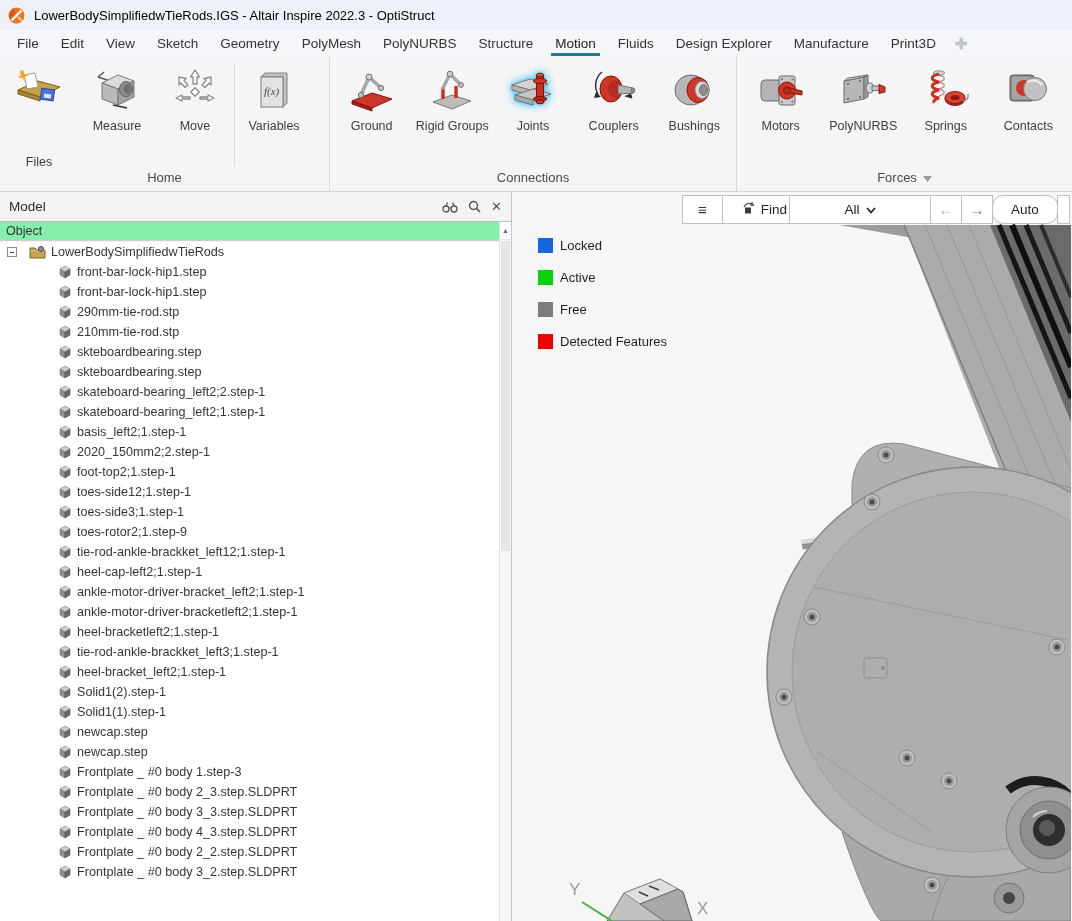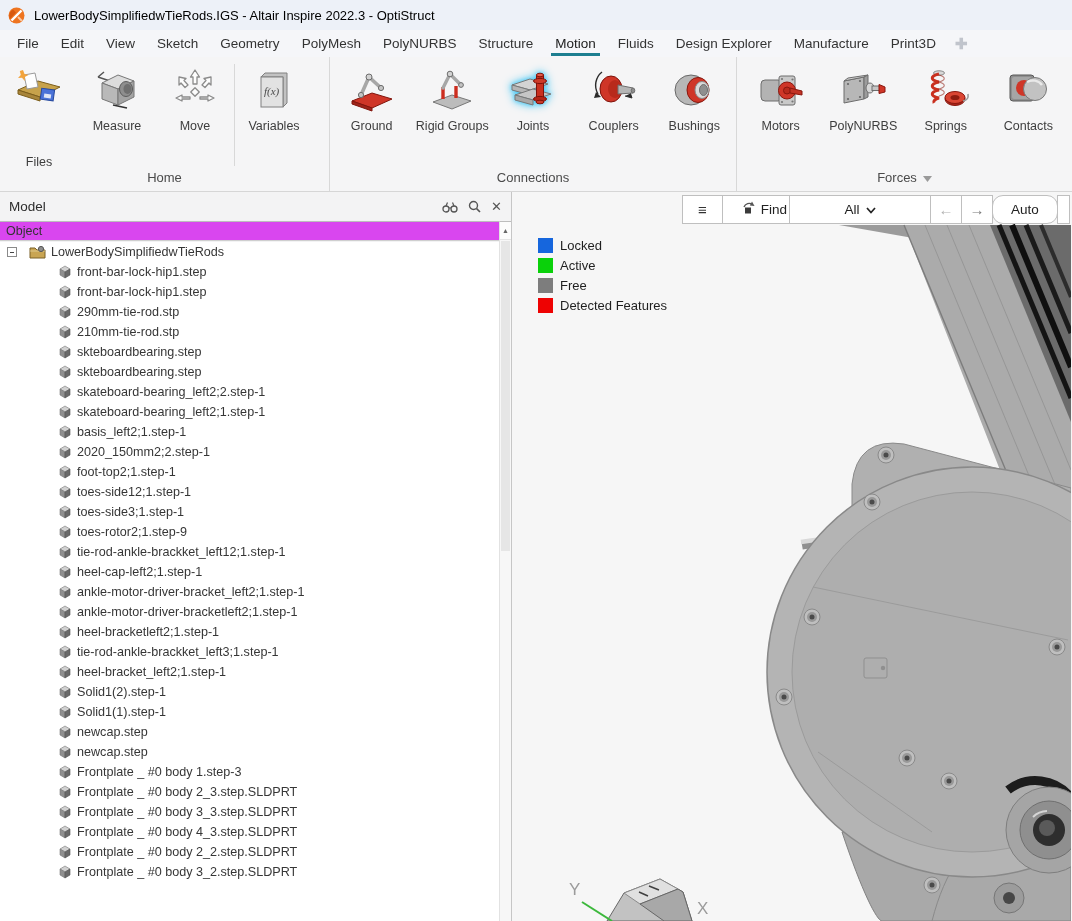--- a/index.html
+++ b/index.html
@@ -40,21 +40,21 @@
 
   
   .model-panel { width:512px; position:relative; background:#f3f3f4;
     border-right:1px solid #c6c6c6; flex:0 0 auto; }
   .panel-header { height:29px; display:flex; align-items:center; padding:0 9px;
     font-size:13.5px; color:#2d2d2d; }
   .panel-icons { margin-left:auto; display:flex; gap:10px; align-items:center; color:#555; }
   .panel-icons .pi { display:flex; align-items:center; cursor:default; }
   .close-x { font-size:13px; color:#555; line-height:1; }
   .object-header { position:absolute; top:29px; left:0; right:12px; height:20px;
-    background:#d946ef; border-top:1px solid #bdbdbd; border-bottom:1px solid #cfcfcf;
+    background:#86efac; border-top:1px solid #bdbdbd; border-bottom:1px solid #cfcfcf;
     font-size:12.5px; color:#333; display:flex; align-items:center; padding-left:6px; }
   .scrollbar { position:absolute; top:29px; right:0; bottom:0; width:12px;
     background:#f7f7f7; border-left:1px solid #e2e2e2; border-top:1px solid #bdbdbd; }
   .sb-up { height:18px; background:#fcfcfc; border-bottom:1px solid #e4e4e4;
     display:flex; align-items:center; justify-content:center; font-size:7px; color:#666; }
   .sb-thumb { position:absolute; top:19px; left:1px; right:1px; height:310px; background:#e6e6e6; }
   .tree { position:absolute; top:50px; left:0; right:12px; bottom:0;
     background:#fff; overflow:hidden; }
   .tree-row { height:20px; display:flex; align-items:center; font-size:12.6px;
     color:#363636; white-space:nowrap; cursor:default; }
@@ -75,21 +75,21 @@
     font-size:13.5px; color:#222; cursor:default; }
   .ft-menu { width:41px; }
   .ft-find { width:68px;padding-left:16px; }
   .ft-all { width:142px; }
   .ft-arrow { width:32px; font-size:15px; }
   .ft-prev { color:#b2b2b2; }
   .ft-next { color:#7a7a7a; }
   .ft-auto { width:66px;border-radius:11px; }
   .ft-partial { width:13px; }
   .hamburger { font-size:15px; color:#333; line-height:1; }
-  .legend { position:absolute; left:26px; top:46px; display:flex; flex-direction:column; gap:5px; }
+  .legend { position:absolute; left:26px; top:46px; display:flex; flex-direction:column; gap:17px; }
   .legend-row { display:flex; align-items:center; gap:7px; font-size:13px; color:#1f1f1f; }
   .legend-swatch { width:15px; height:15px; flex:0 0 auto; }
 </style>
 </head>
 <body>
 
 <div class="titlebar">
   <span class="logo">
     <svg width="17" height="17" viewBox="0 0 17 17">
       <circle cx="8.5" cy="8.5" r="8" fill="#ee7420"></circle>

